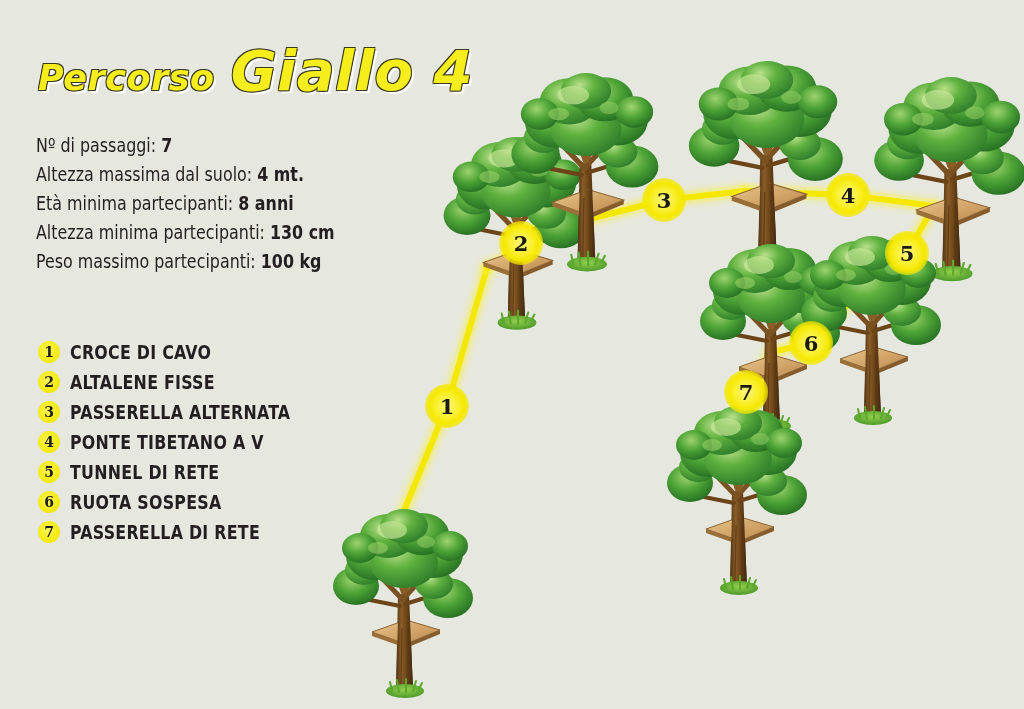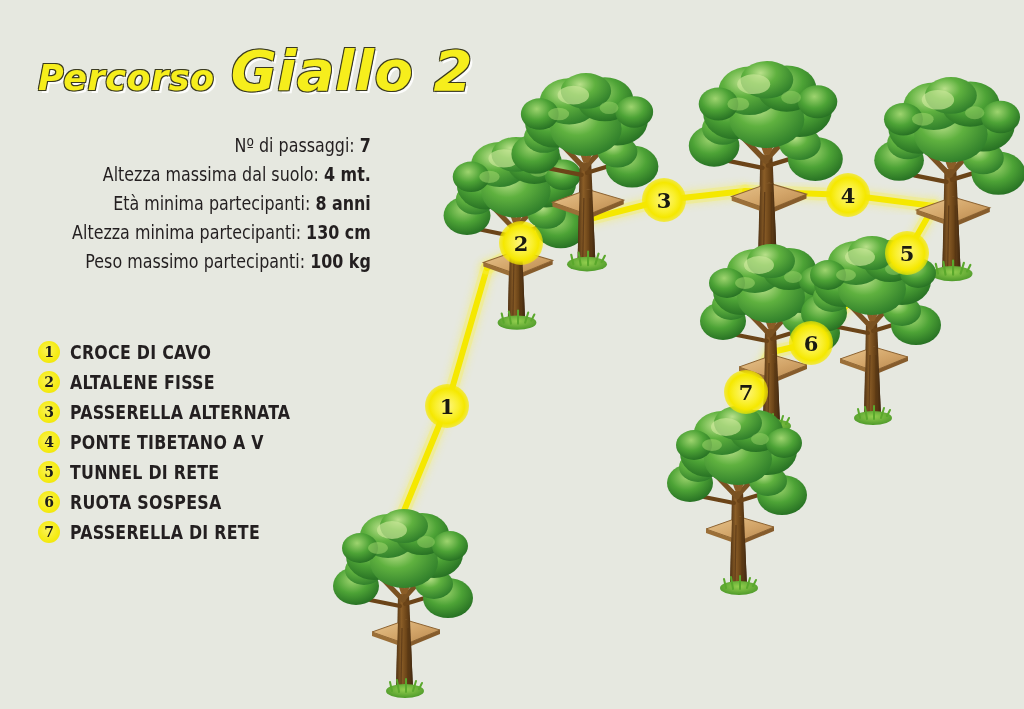--- a/index.html
+++ b/index.html
@@ -44,21 +44,20 @@
   }
   #title-percorso { font-size: 35px; }
   #title-giallo  { font-size: 56px; }
 
   
   #specs {
     position: absolute;
     left: 36px;
     top: 131px;
     width: 360px;
-    text-align: right;
   }
   .spec-row {
     font-family: "DejaVu Sans Condensed", "Liberation Sans Narrow", "Liberation Sans", sans-serif;
     font-size: 19px;
     color: #231f20;
     line-height: 29px;
     white-space: nowrap;
     transform: scaleX(0.93);
     transform-origin: left center;
   }
@@ -171,21 +170,21 @@
     line-height: 1;
   }
 </style>
 </head>
 <body>
 
 <div id="stage">
 
   <div id="title-block">
     <div class="title-word" id="title-percorso">Percorso</div>
-    <div class="title-word" id="title-giallo">Giallo 2</div>
+    <div class="title-word" id="title-giallo">Giallo 4</div>
   </div>
 
   <div id="specs">
       <div class="spec-row"><span class="spec-label">Nº di passaggi: </span><span class="spec-value">7</span></div>
       <div class="spec-row"><span class="spec-label">Altezza massima dal suolo: </span><span class="spec-value">4 mt.</span></div>
       <div class="spec-row"><span class="spec-label">Età minima partecipanti: </span><span class="spec-value">8 anni</span></div>
       <div class="spec-row"><span class="spec-label">Altezza minima partecipanti: </span><span class="spec-value">130 cm</span></div>
       <div class="spec-row"><span class="spec-label">Peso massimo partecipanti: </span><span class="spec-value">100 kg</span></div>
     </div>
 

